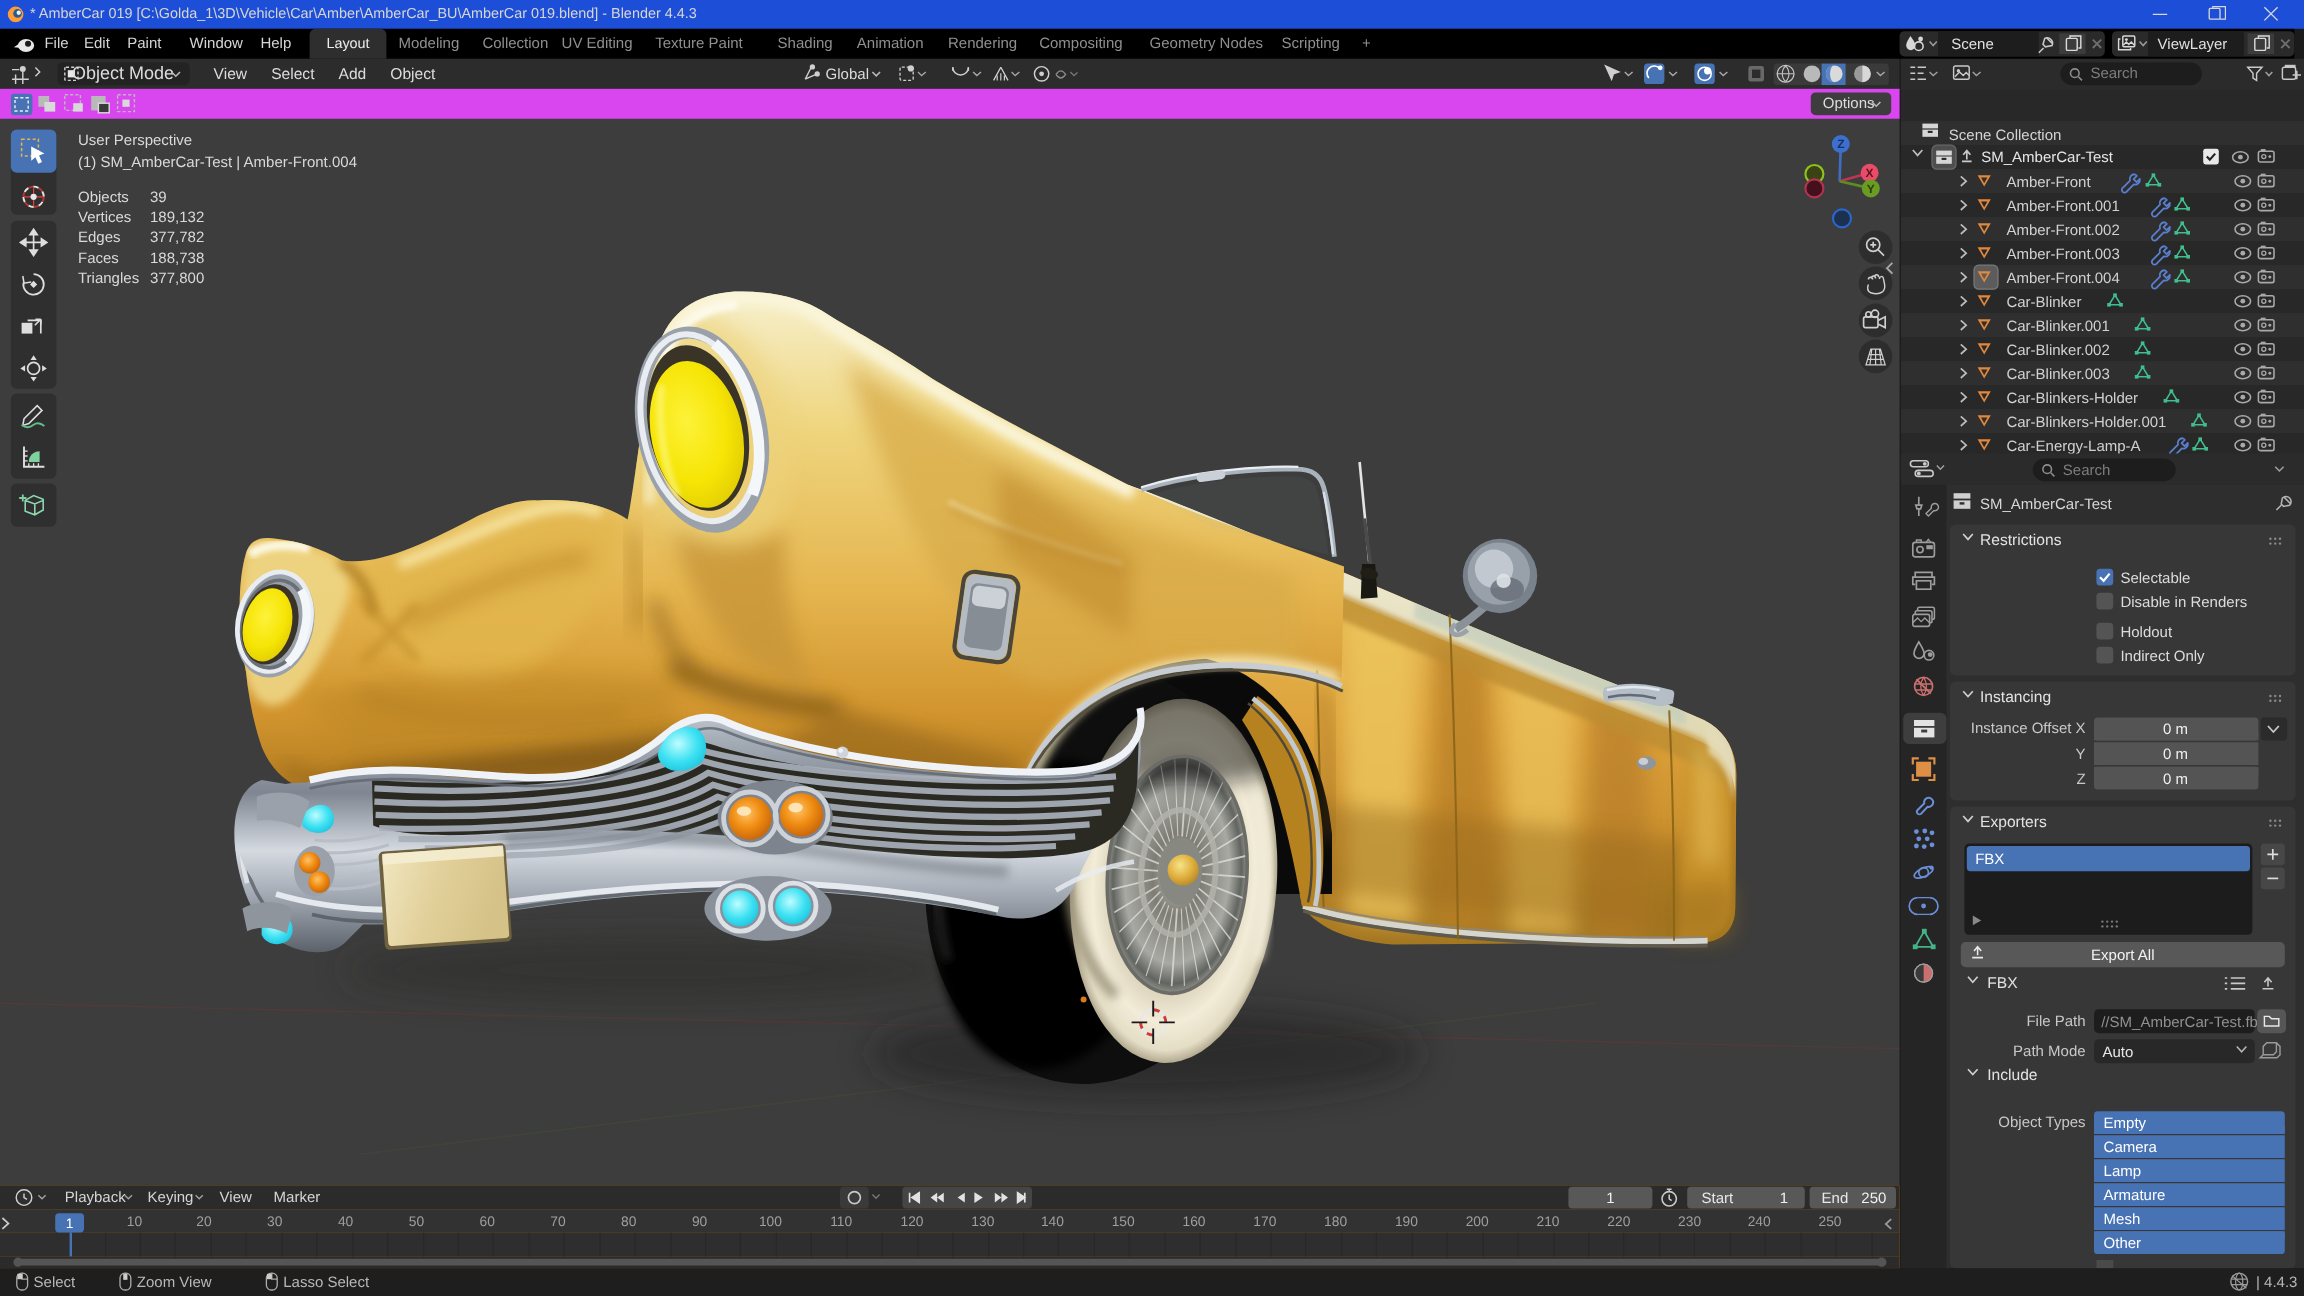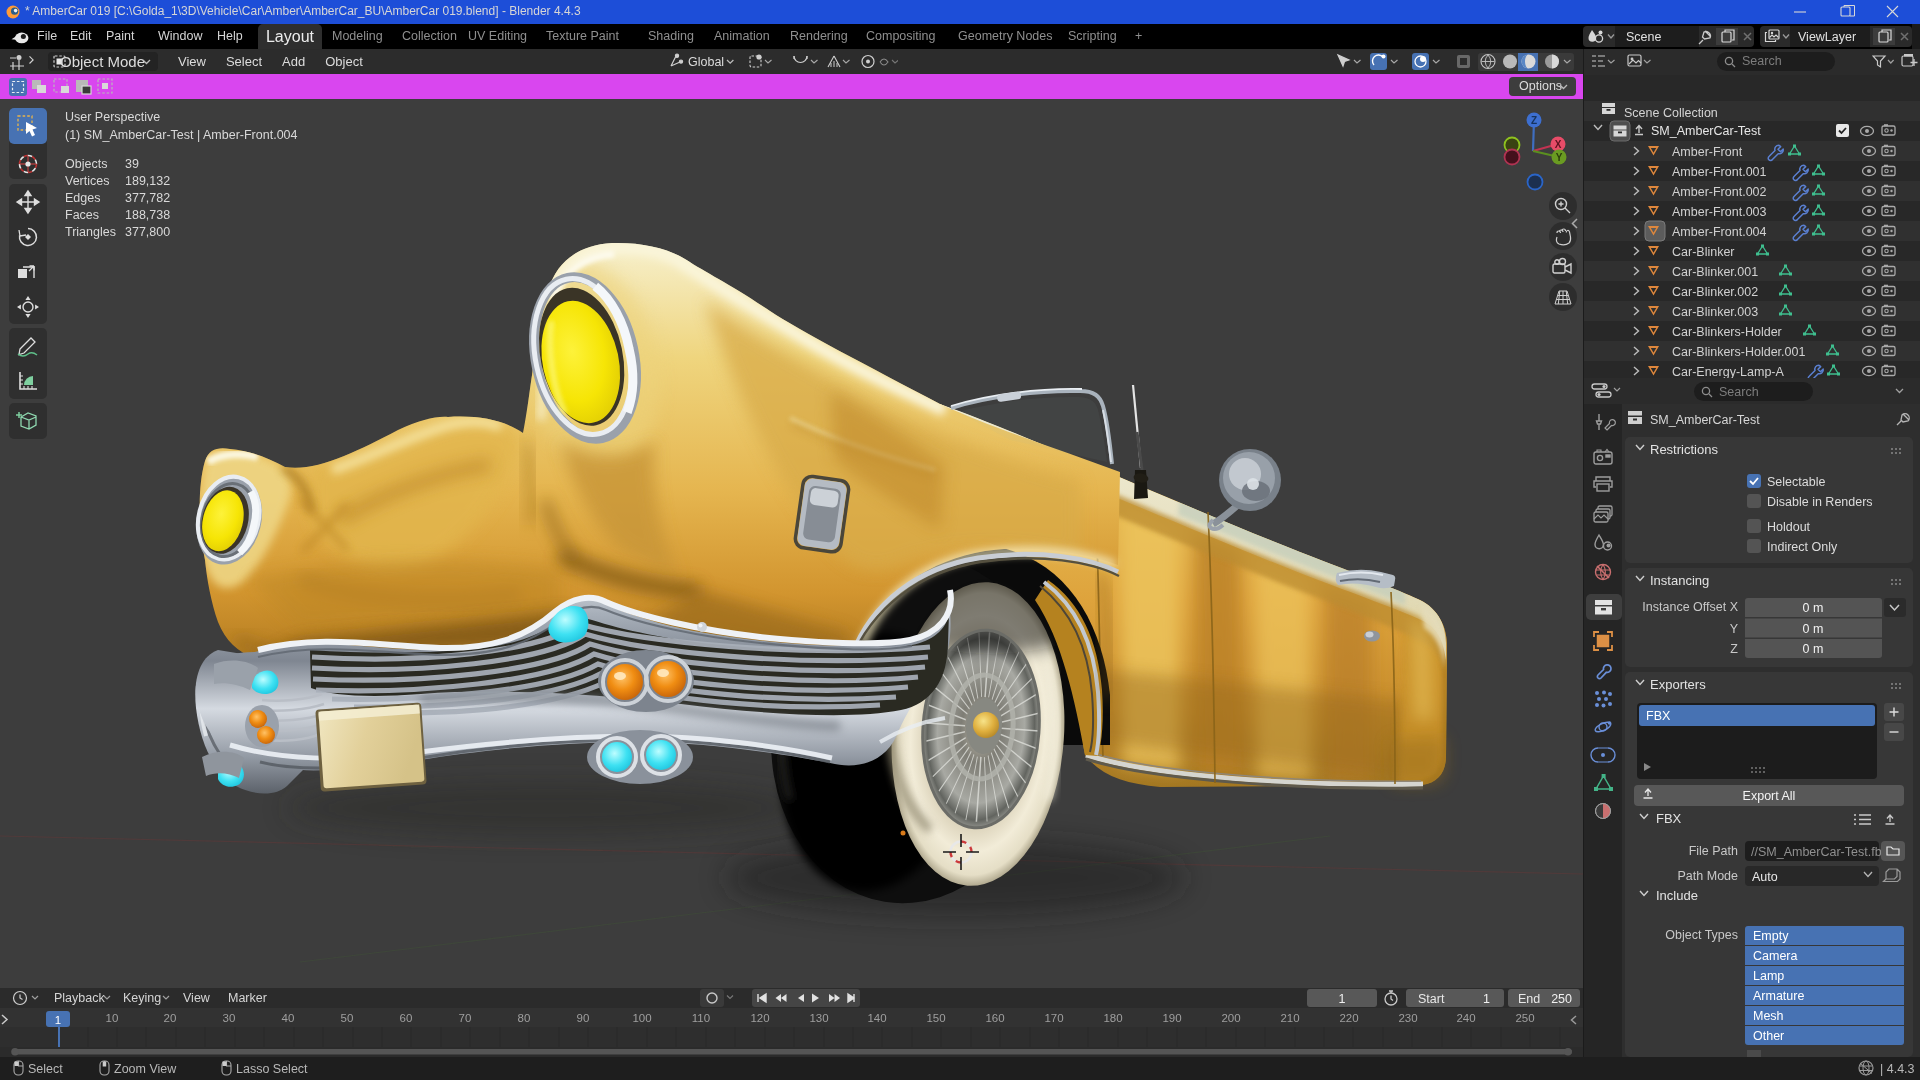--- a/index.html
+++ b/index.html
@@ -15,21 +15,21 @@
   #toolbar2 { left:0; top:74px; width:1583px; height:25px; background:#d946ef; }
   #viewport { left:0; top:99px; width:1583px; height:889px; background:#3d3d3d; }
   #outliner { left:1584px; top:49px; width:336px; height:328px; background:#282828;margin-top:24px; }
   #outhead { left:1584px; top:49px; width:336px; height:26px; background:#2b2b2b; }
   #props { left:1584px; top:378px; width:336px; height:679px; background:#2e2e2e; }
   #timeline { left:0; top:988px; width:1583px; height:69px; background:#a16207; }
   #statusbar { left:0; top:1057px; width:1920px; height:23px; background:#1e1e1e; color:#bdbdbd; font-size:12px; }
   .menu { display:inline-block; padding:0 10px; line-height:25px; }
   .mtxt { top:0; line-height:25px; font-size:12.5px; }
   .mtab { top:0; line-height:25px; font-size:12.5px; color:#8f8f8f;text-align:right; }
-  .tabon { top:0; line-height:25px; font-size:16px; color:#ececec; background:#2e2e2e; border-radius:5px 5px 0 0; text-align:center; }
+  .tabon { top:0; line-height:25px; font-size:12px; color:#ececec; background:#2e2e2e; border-radius:5px 5px 0 0; text-align:center; }
   svg { display:block; }
 </style>
 </head>
 <body>
 
 <div class="abs" id="viewport">
 <svg class="abs" style="left:0;top:0" width="1583" height="889" viewBox="0 0 1583 889" font-family="Liberation Sans">
 
   <g>
     <rect x="9" y="9" width="38" height="71" rx="5" fill="#2e2e2e" opacity="0.95"></rect>

